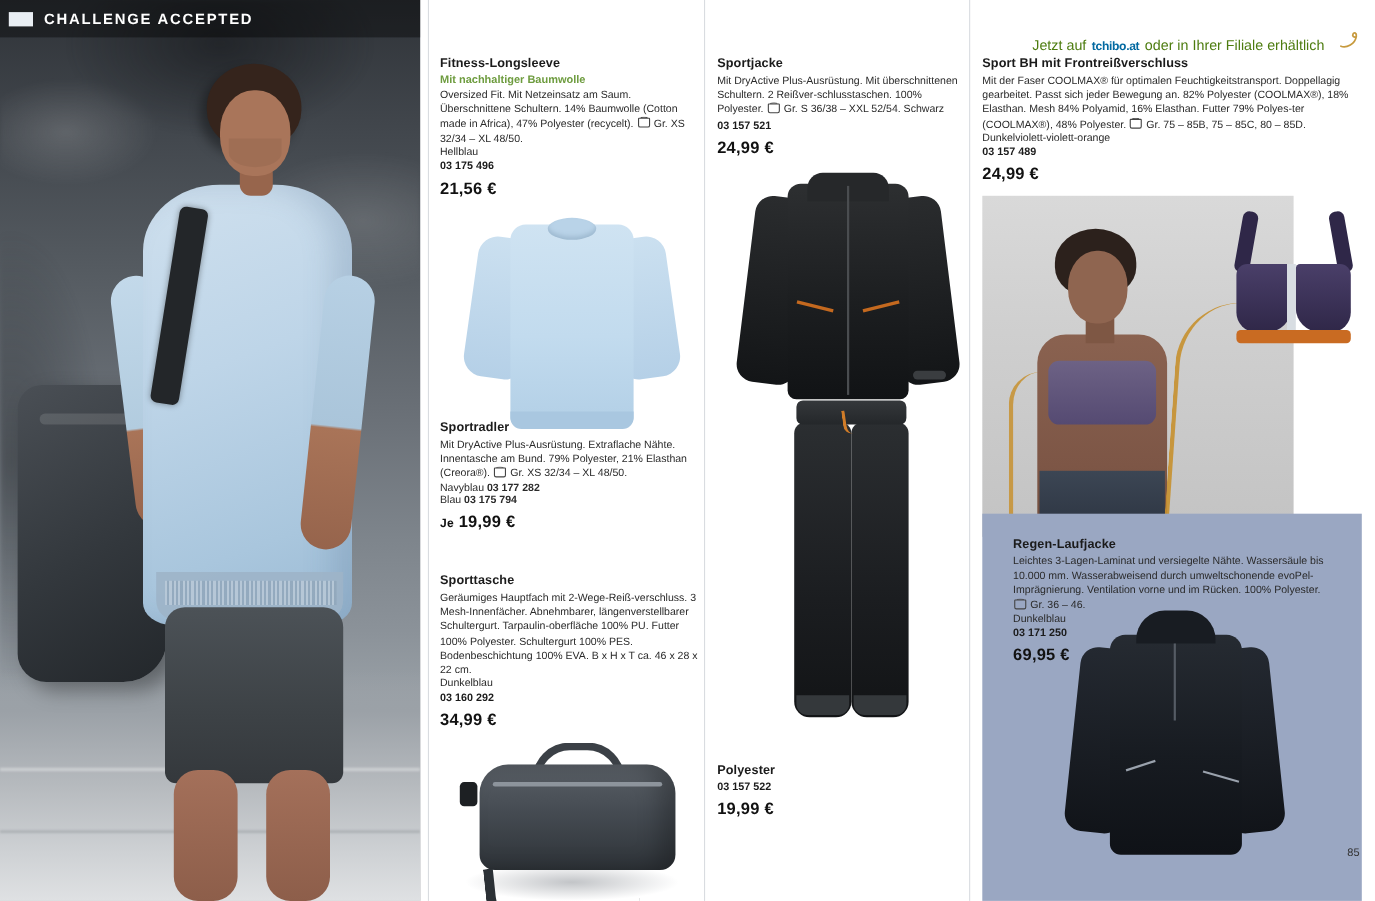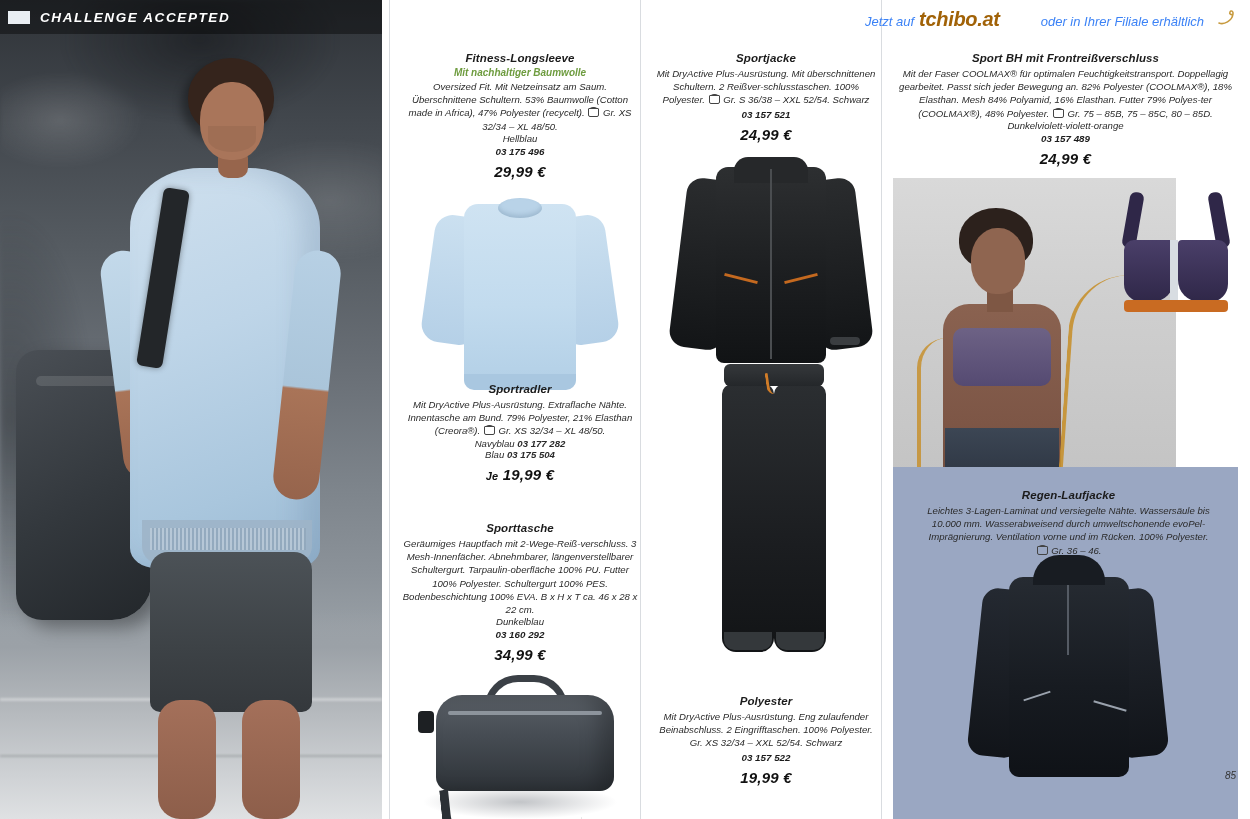--- a/index.html
+++ b/index.html
@@ -7,21 +7,20 @@
     margin: 0; padding: 0;
     width: 1250px; height: 819px;
     background: #ffffff;
     font-family: "Liberation Sans", sans-serif;
     overflow: hidden;
   }
   .page {
     position: relative;
     width: 1250px; height: 793px;
     background: #ffffff;
-    font-style: italic;
   }
 
   
   .hero {
     position: absolute; left: 0; top: 0;
     width: 382px; height: 819px;
     overflow: hidden;
     background: #5b6168;
   }
   .hero-bg {
@@ -144,38 +143,38 @@
   .ch-mark { width: 22px; height: 13px; background: #e9eef3; }
   .ch-text {
     color: #ffffff; font-size: 13.5px; letter-spacing: 1.6px;
     font-weight: 600;
   }
   .topbar-right {
     position: absolute; right: 14px; top: 8px;
     display: flex; align-items: baseline; gap: 5px;
     font-size: 13px; color: #c79a3e;
   }
-  .topbar-right .brand { font-size: 20px; font-weight: 700; color: #a16207; letter-spacing: -0.3px;}
-  .topbar-right .plain { color: #3b82f6; margin-left: 36px; }
+  .topbar-right .brand { font-size: 11px; font-weight: 700; color: #0369a1; letter-spacing: -0.3px; margin-top: 28px;}
+  .topbar-right .plain { color: #4d7c0f; }
   .tc-logo { margin-left: 7px; position: relative; top: 1px; }
 
   
   .col { position: absolute; top: 0; }
   .c1 { left: 400px; width: 240px; height: 819px; }
   .c2 { left: 652px; width: 228px; height: 819px; }
   .c3 { left: 893px; width: 345px; height: 819px; }
 
   .divider {
     position: absolute; top: 0; width: 1px; height: 819px; background: #d9dce0;
   }
   .d1 { left: 389px; }
   .d2 { left: 640px; }
   .d3 { left: 881px; }
 
-  .prod { position: absolute; width: 100%; text-align: center; }
+  .prod { position: absolute; width: 100%; }
 
   h3.title {
     margin: 0 0 3px 0;
     font-size: 11.5px; font-weight: 700; color: #1b1b1b;
     letter-spacing: .1px;
   }
   .subtitle-green {
     margin: 0 0 2px 0;
     font-size: 10px; font-weight: 700; color: #6e9c3f;
   }
@@ -427,27 +426,27 @@
 
   <div class="divider d1"></div>
   <div class="divider d2"></div>
   <div class="divider d3"></div>
 
   <div class="col c1">
 
     <div class="prod" style="top:52px;">
       <h3 class="title">Fitness-Longsleeve</h3>
       <div class="subtitle-green">Mit nachhaltiger Baumwolle</div>
-      <p class="desc"><span>Oversized Fit. Mit Netzeinsatz am Saum. Überschnittene Schultern. 53% Baumwolle (Cotton made in Africa), 47% Polyester (recycelt).</span>
+      <p class="desc"><span>Oversized Fit. Mit Netzeinsatz am Saum. Überschnittene Schultern. 14% Baumwolle (Cotton made in Africa), 47% Polyester (recycelt).</span>
         <span class="washicon"></span>
         <span>Gr. XS 32/34 – XL 48/50.</span>
       </p>
       <div class="artnr-line">Hellblau</div>
       <div class="artnr">03 175 496</div>
-      <div class="price">29,99 €</div>
+      <div class="price">21,56 €</div>
       <div class="img-box" style="height:225px;margin-top:6px;">
         <div class="ls">
           <div class="ls-sl-l"></div>
           <div class="ls-sl-r"></div>
           <div class="ls-body"></div>
           <div class="ls-hem"></div>
           <div class="ls-collar"></div>
         </div>
       </div>
     </div>
@@ -457,21 +456,21 @@
       <p class="desc"><span>Mit DryActive Plus-Ausrüstung. Extraflache Nähte. Innentasche am Bund. 79% Polyester, 21% Elasthan (Creora®).</span>
         <span class="washicon"></span>
         <span>Gr. XS 32/34 – XL 48/50.</span>
       </p>
       <div class="artnr-line">
         <span>Navyblau</span>
         <b>03 177 282</b>
       </div>
       <div class="artnr-line">
         <span>Blau</span>
-        <b>03 175 504</b>
+        <b>03 175 794</b>
       </div>
       <div class="price">
         <span class="je">Je</span>
         <span>19,99 €</span>
       </div>
     </div>
 
     <div class="prod" style="top:522px;">
       <h3 class="title">Sporttasche</h3>
       <p class="desc">Geräumiges Hauptfach mit 2-Wege-Reiß-verschluss. 3 Mesh-Innenfächer. Abnehmbarer, längenverstellbarer Schultergurt. Tarpaulin-oberfläche 100% PU. Futter 100% Polyester. Schultergurt 100% PES. Bodenbeschichtung 100% EVA. B x H x T ca. 46 x 28 x 22 cm.</p>
@@ -524,23 +523,20 @@
           <div class="ph-waist"></div>
           <div class="ph-cord"></div>
           <div class="ph-cuff-l"></div>
           <div class="ph-cuff-r"></div>
         </div>
       </div>
     </div>
 
     <div class="prod" style="top:695px;">
       <h3 class="title">Polyester</h3>
-      <p class="desc"><span>Mit DryActive Plus-Ausrüstung. Eng zulaufender Beinabschluss. 2 Eingrifftaschen. 100% Polyester.</span>
-        <span>Gr. XS 32/34 – XXL 52/54. Schwarz</span>
-      </p>
       <div class="artnr">03 157 522</div>
       <div class="price">19,99 €</div>
     </div>
 
   </div>
 
   <div class="col c3">
 
     <div class="prod" style="top:52px;">
       <h3 class="title">Sport BH mit Frontreißverschluss</h3>

